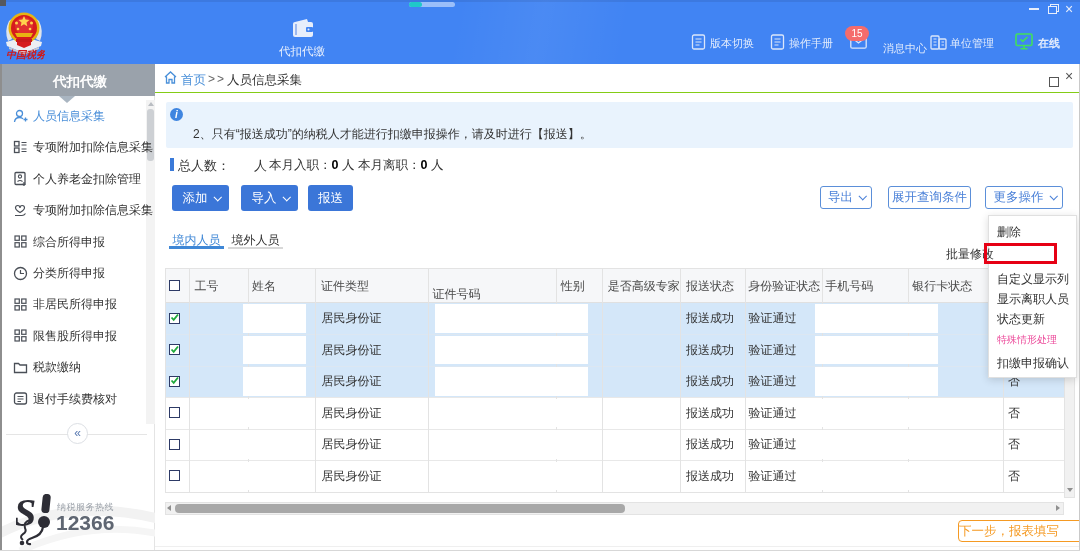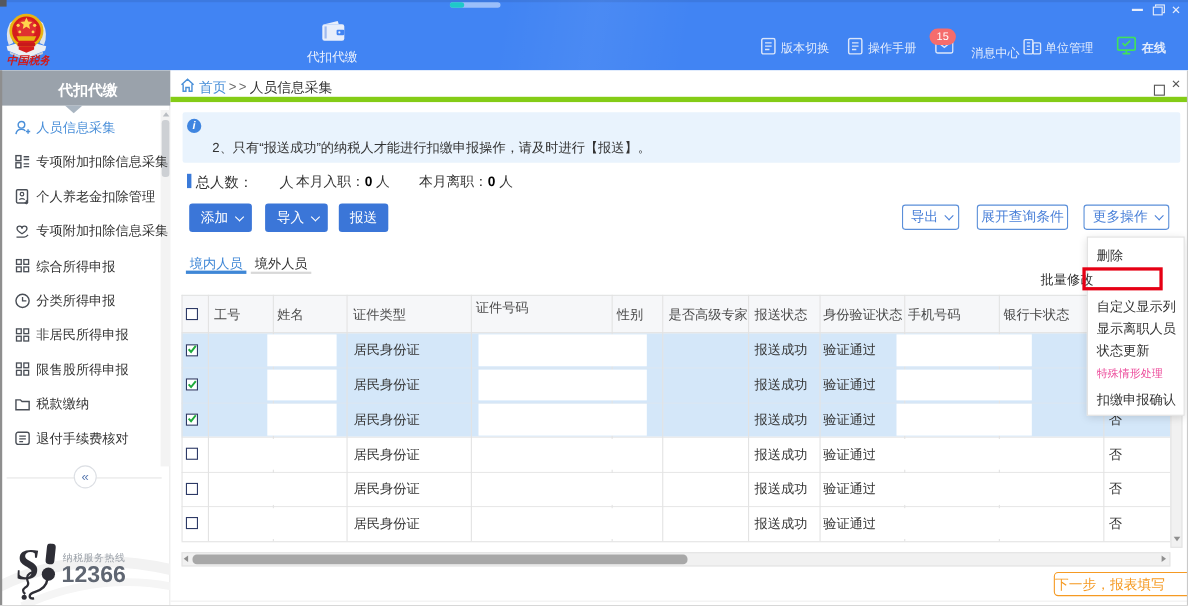--- a/index.html
+++ b/index.html
@@ -166,42 +166,42 @@
     <rect x="26" y="0" width="8" height="19" rx="3.5" fill="#2e2e36" transform="rotate(6 30 10)"></rect>
     <circle cx="28" cy="28" r="6" fill="#2e2e36"></circle>
     <path d="M14 26 Q7 28 9 34 Q11 38 7 40 Q3 43 7 46" fill="none" stroke="#2e2e36" stroke-width="2"></path>
     <circle cx="6" cy="49" r="2.3" fill="#2e2e36"></circle>
     <path d="M27 33 Q26 41 16 44 Q11 45.5 11 48 Q11 50.5 15 50" fill="none" stroke="#2e2e36" stroke-width="2.2"></path>
   </svg>
   <div class="t" style="left:57px;top:437px;font-size:9px;color:#9aa0a8;letter-spacing:.5px;">纳税服务热线</div>
   <div class="t" style="left:56px;top:447px;font-size:21px;font-weight:bold;color:#5f6672;">12366</div>
 </div>
 
-<div class="a" style="left:155px;top:64px;width:925px;height:28.5px;background:#fff;border-bottom:5px solid #84cc16;box-sizing:border-box;">
+<div class="a" style="left:155px;top:64px;width:925px;height:28.5px;background:#fff;border-bottom:1px solid #84cc16;box-sizing:border-box;">
   <svg class="a" style="left:8px;top:6px;" width="15" height="15" viewBox="0 0 15 15">
     <path d="M2 7 L7.5 2 L13 7 M3.5 6.5 V13 H6 V9.5 H9 V13 H11.5 V6.5" fill="none" stroke="#4a90d9" stroke-width="1.3"></path>
   </svg>
   <div class="t" style="left:26px;top:8px;font-size:12.5px;color:#4a90d9;">首页</div>
   <div class="t" style="left:53px;top:8px;font-size:12px;color:#666;letter-spacing:2px;">&gt;&gt;</div>
   <div class="t" style="left:72px;top:8px;font-size:12.5px;color:#333;">人员信息采集</div>
   <div class="a" style="left:894px;top:13px;width:8px;height:8px;border:1.4px solid #555;"></div>
   <div class="t" style="left:910px;top:4px;font-size:14px;color:#555;">×</div>
 </div>
 
 <div class="a" style="left:155px;top:92.5px;width:925px;height:458.5px;background:#fff;overflow:visible;">
 
   <div class="a" style="left:11px;top:9px;width:907px;height:46.5px;background:#e9f3fd;border-radius:2px;"></div>
   <div class="a" style="left:15px;top:15px;width:13px;height:13px;border-radius:50%;background:#3f85e0;color:#fff;text-align:center;line-height:13px;font-size:10px;font-style:italic;font-weight:bold;">i</div>
   <div class="t" style="left:38px;top:33.5px;font-size:12px;color:#333;">2、只有“报送成功”的纳税人才能进行扣缴申报操作，请及时进行【报送】。</div>
 
   <div class="a" style="left:15px;top:65px;width:3.5px;height:13.5px;background:#3a7ad9;"></div>
   <div class="t" style="left:23px;top:64px;font-size:13px;color:#333;">总人数：</div>
   <div class="t" style="left:99px;top:64px;font-size:13px;color:#333;">人</div>
       <div class="t" style="left:114px;top:64.5px;font-size:12.5px;color:#333;">本月入职：<b style="color:#000;">0</b> 人</div>
-      <div class="t" style="left:203px;top:64.5px;font-size:12.5px;color:#333;margin-left:23px;">本月离职：<b style="color:#000;">0</b> 人</div>
+      <div class="t" style="left:203px;top:64.5px;font-size:12.5px;color:#333;">本月离职：<b style="color:#000;">0</b> 人</div>
 
   <div class="a" style="left:17px;top:92px;width:57px;height:26px;background:#3b76d8;border-radius:3px;color:#fff;font-size:12.5px;text-align:center;line-height:26px;">添加<span style="display:inline-block;width:5px;height:5px;border-right:1.4px solid #fff;border-bottom:1.4px solid #fff;transform:rotate(45deg) translateY(-2.5px);margin-left:5px;"></span></div>
   <div class="a" style="left:86px;top:92px;width:57px;height:26px;background:#3b76d8;border-radius:3px;color:#fff;font-size:12.5px;text-align:center;line-height:26px;">导入<span style="display:inline-block;width:5px;height:5px;border-right:1.4px solid #fff;border-bottom:1.4px solid #fff;transform:rotate(45deg) translateY(-2.5px);margin-left:5px;"></span></div>
   <div class="a" style="left:153px;top:92px;width:45px;height:26px;background:#3b76d8;border-radius:3px;color:#fff;font-size:12.5px;text-align:center;line-height:26px;">报送</div>
 
   <div class="a" style="left:665px;top:93.5px;width:52px;height:22.5px;border:1px solid #5b8fd9;border-radius:3px;box-sizing:border-box;color:#4a80d8;font-size:12.5px;text-align:center;line-height:20px;">导出<span style="display:inline-block;width:5px;height:5px;border-right:1.3px solid #4a80d8;border-bottom:1.3px solid #4a80d8;transform:rotate(45deg) translateY(-2.5px);margin-left:5px;"></span></div>
   <div class="a" style="left:733px;top:93.5px;width:83px;height:22.5px;border:1px solid #5b8fd9;border-radius:3px;box-sizing:border-box;color:#4a80d8;font-size:12.5px;text-align:center;line-height:20px;">展开查询条件</div>
   <div class="a" style="left:830px;top:93.5px;width:78px;height:22.5px;border:1px solid #5b8fd9;border-radius:3px;box-sizing:border-box;color:#4a80d8;font-size:12.5px;text-align:center;line-height:20px;">更多操作<span style="display:inline-block;width:5px;height:5px;border-right:1.3px solid #4a80d8;border-bottom:1.3px solid #4a80d8;transform:rotate(45deg) translateY(-2.5px);margin-left:5px;"></span></div>
 
   <div class="t" style="left:17.6px;top:139px;font-size:12px;color:#3f87d6;">境内人员</div>
@@ -228,21 +228,21 @@
 <div class="a" style="left:446.5px;top:175.0px;width:1px;height:224.0px;background:#e3e3e3;"></div>
 <div class="a" style="left:525px;top:175.0px;width:1px;height:224.0px;background:#e3e3e3;"></div>
 <div class="a" style="left:589.6px;top:175.0px;width:1px;height:224.0px;background:#e3e3e3;"></div>
 <div class="a" style="left:666.5px;top:175.0px;width:1px;height:224.0px;background:#e3e3e3;"></div>
 <div class="a" style="left:752.6px;top:175.0px;width:1px;height:224.0px;background:#e3e3e3;"></div>
 <div class="a" style="left:847.5px;top:175.0px;width:1px;height:224.0px;background:#e3e3e3;"></div>
 <div class="a" style="left:909.2px;top:175.0px;width:1px;height:224.0px;background:#e3e3e3;"></div>
 <div class="t" style="left:39.6px;top:185.5px;font-size:12px;color:#4a4a4a;">工号</div>
 <div class="t" style="left:97px;top:185.5px;font-size:12px;color:#4a4a4a;">姓名</div>
 <div class="t" style="left:166px;top:185.5px;font-size:12px;color:#4a4a4a;">证件类型</div>
-<div class="t" style="left:277.5px;top:179px;font-size:12px;color:#4a4a4a;">证件号码</div>
+<div class="t" style="left:277.5px;top:193px;font-size:12px;color:#4a4a4a;">证件号码</div>
 <div class="t" style="left:405.7px;top:185.5px;font-size:12px;color:#4a4a4a;">性别</div>
 <div class="t" style="left:452.8px;top:185.5px;font-size:12px;color:#4a4a4a;">是否高级专家</div>
 <div class="t" style="left:531px;top:185.5px;font-size:12px;color:#4a4a4a;">报送状态</div>
 <div class="t" style="left:593.3px;top:185.5px;font-size:12px;color:#4a4a4a;">身份验证状态</div>
 <div class="t" style="left:670.2px;top:185.5px;font-size:12px;color:#4a4a4a;">手机号码</div>
 <div class="t" style="left:757.2px;top:185.5px;font-size:12px;color:#4a4a4a;">银行卡状态</div>
 <div class="a" style="left:14px;top:187px;width:11px;height:11px;border:1.4px solid #2d3a66;box-sizing:border-box;background:#fff;"></div>
 <div class="a" style="left:14px;top:220.25px;width:11px;height:11px;border:1.4px solid #2d3a66;box-sizing:border-box;background:#fff;">
         <svg width="9" height="9" viewBox="0 0 9 9" style="display:block;margin:-0.5px 0 0 0;">
           <path d="M1.5 4.5 l2.2 2.4 L8 1.5" fill="none" stroke="#1faa3c" stroke-width="1.8"></path>

